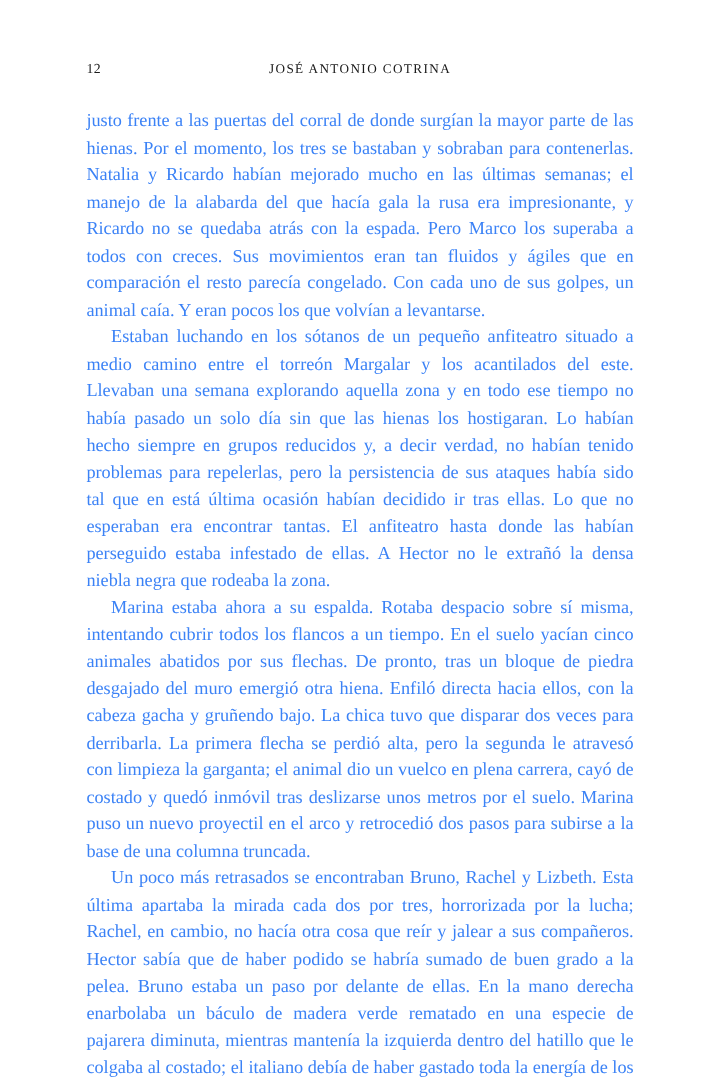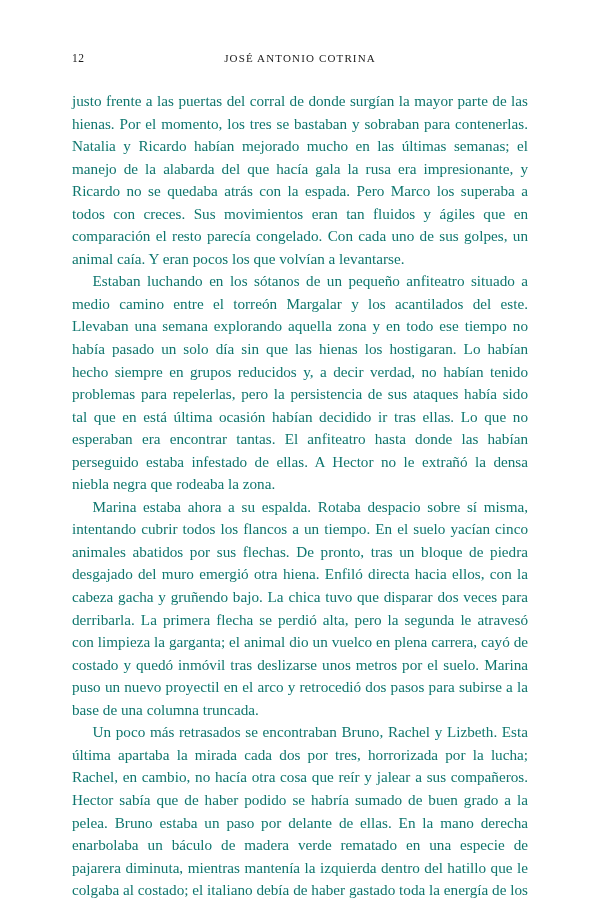--- a/index.html
+++ b/index.html
@@ -54,21 +54,21 @@
     left: 72px;
     width: 456px;
   }
   .body-text p {
     margin: 0;
     font-size: 15.2px;
     line-height: 22.55px;
     text-align: justify;
     text-justify: inter-word;
     hyphens: manual;
-    color: #0f766e;
+    color: #3b82f6;
   }
   .body-text p + p {
     text-indent: 1.35em;
   }
 </style>
 </head>
 <body>
 
 <div class="page">
 

